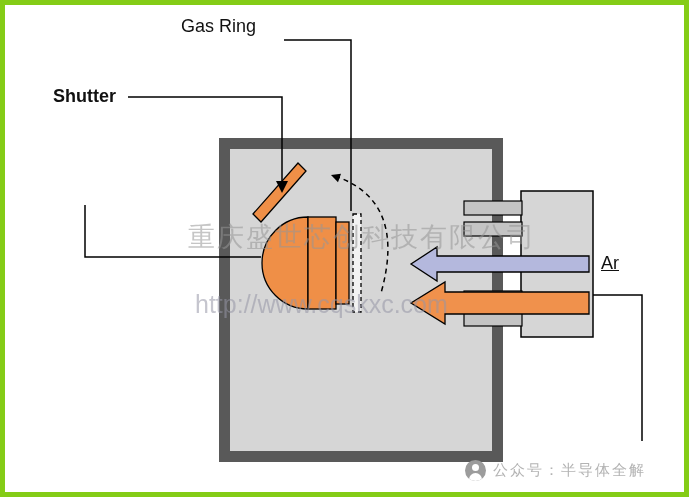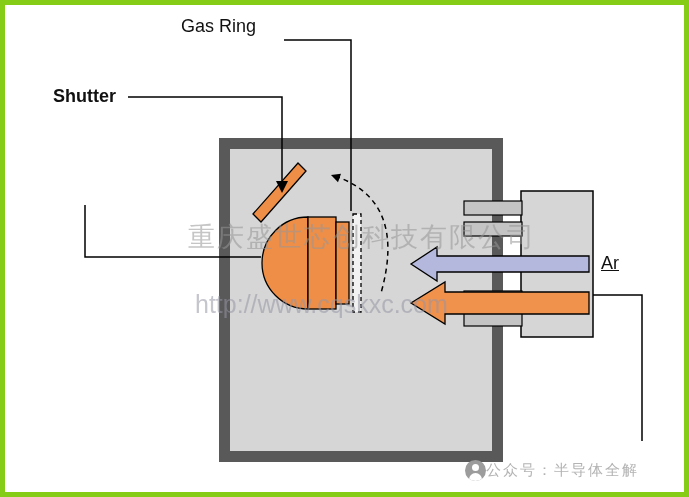--- a/index.html
+++ b/index.html
@@ -11,21 +11,21 @@
   #diagram-svg{position:absolute;left:0;top:0;}
   .lbl{position:absolute;font-size:18px;color:#111;white-space:nowrap;}
   .lbl-gas-ring{left:176px;top:8px;line-height:27px;}
   .lbl-shutter{left:48px;top:81px;font-weight:bold;}
   .lbl-substrate{left:14px;top:175px;}
   .lbl-ar{left:596px;top:248px;text-decoration:underline;}
   .lbl-gases{left:518px;top:437px;font-size:19px;}
   .watermark{position:absolute;pointer-events:none;white-space:nowrap;}
   .wm1{left:183px;top:214px;font-size:27px;letter-spacing:2px;color:rgba(150,150,150,0.55);text-align:right;}
   .wm2{left:190px;top:249px;font-size:25px;color:rgba(150,150,165,0.55);margin-top:36px;}
-  .footer{position:absolute;left:460px;top:455px;display:flex;align-items:center;gap:0;}
+  .footer{position:absolute;left:460px;top:455px;display:flex;align-items:center;gap:7px;}
   .footer-text{font-size:15px;color:#b3b3b3;letter-spacing:2px;white-space:nowrap;}
   .icon-wa{width:21px;height:21px;border-radius:50%;background:#9c9c9c;position:relative;overflow:hidden;flex:0 0 auto;}
   .icon-wa::before{content:'';position:absolute;width:7px;height:7px;border-radius:50%;background:#fff;left:7px;top:4px;}
   .icon-wa::after{content:'';position:absolute;width:13px;height:9px;border-radius:7px 7px 0 0;background:#fff;left:4px;top:13px;}
 </style>
 </head>
 <body>
 
 <div id="stage">
 

